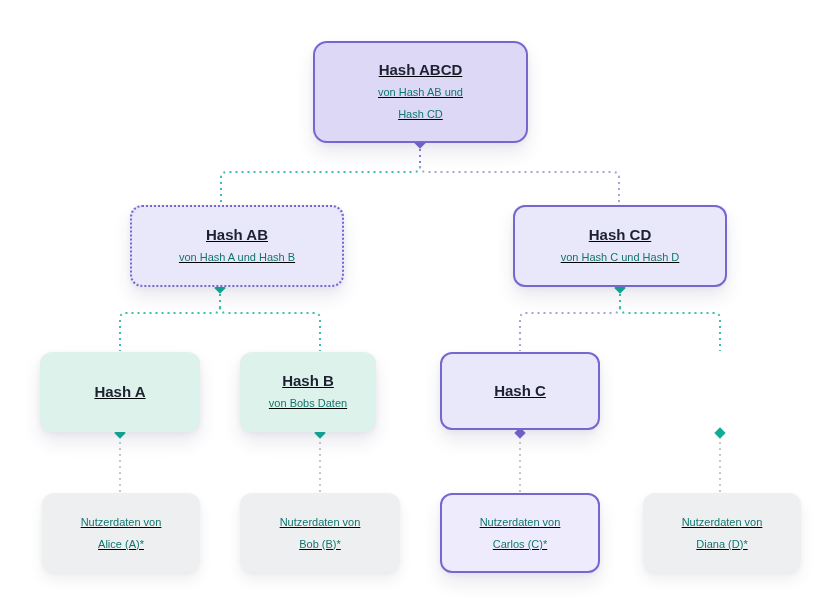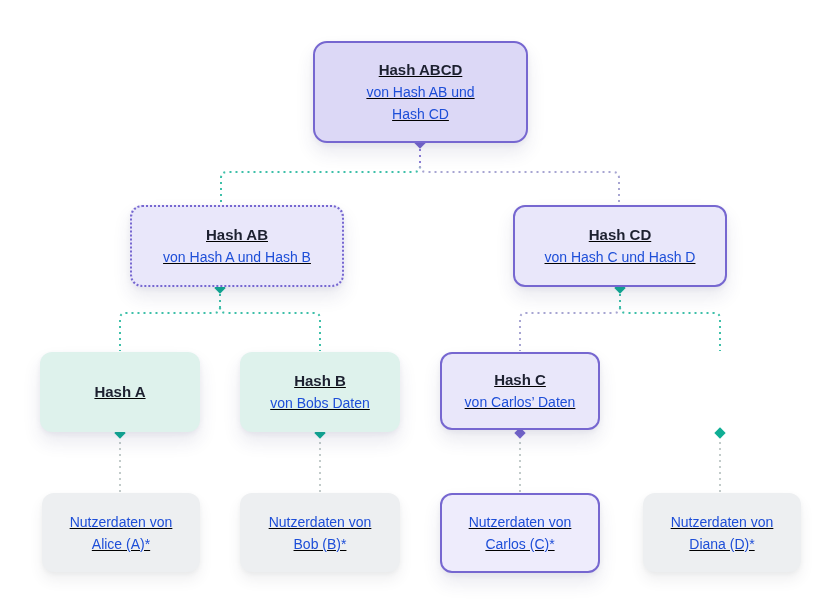--- a/index.html
+++ b/index.html
@@ -9,21 +9,21 @@
   }
   .edges{position:absolute;left:0;top:0;width:840px;height:615px;z-index:0;}
   .node{
     position:absolute;z-index:1;border-radius:12px;
     display:flex;flex-direction:column;align-items:center;justify-content:center;
     text-align:center;box-sizing:border-box;padding:8px 10px;
     box-shadow:0 10px 18px rgba(50,50,110,0.10),0 2px 5px rgba(50,50,110,0.06);
     text-decoration:underline;
   }
   .node .title{font-weight:bold;font-size:15px;line-height:22px;color:#1d2130;white-space:pre-line;}
-  .node .sub{font-size:14px;line-height:22px;color:#1d4ed8;white-space:pre-line;}
+  .node .sub{font-size:11px;line-height:22px;color:#0f766e;white-space:pre-line;}
   .root-style{background:#dcd8f6;border:2px solid #7667d0;}
   .purple-solid{background:#e9e7fa;border:2px solid #7667d0;}
   .purple-dotted{background:#e9e7fa;border:2px dotted #7667d0;}
   .mint{background:#def2ec;border:none;}
   .gray{background:#edeff1;border:none;box-shadow:0 8px 14px rgba(60,70,80,0.08),0 2px 4px rgba(60,70,80,0.05);}
   .carlos-style{background:#eeecfc;border:2px solid #7667d0;}
 </style>
 </head>
 <body>
 
@@ -68,27 +68,26 @@
     <div class="sub">von Hash A und Hash B</div>
   </div>
   <div class="node purple-solid" style="left:513px;top:205px;width:214px;height:82px;">
     <div class="title">Hash CD</div>
     <div class="sub">von Hash C und Hash D</div>
   </div>
 
   <div class="node mint" style="left:40px;top:352px;width:160px;height:80px;">
     <div class="title">Hash A</div>
   </div>
-  <div class="node mint" style="left:240px;top:352px;width:160px;height:80px;">
+  <div class="node mint" style="left:240px;top:352px;width:136px;height:80px;">
     <div class="title">Hash B</div>
     <div class="sub">von Bobs Daten</div>
   </div>
   <div class="node purple-solid" style="left:440px;top:352px;width:160px;height:78px;">
     <div class="title">Hash C</div>
-    <div class="sub">von Carlos’ Daten</div>
   </div>
 
   <div class="node gray" style="left:42px;top:493px;width:158px;height:79px;">
     <div class="sub">Nutzerdaten von
 Alice (A)*</div>
   </div>
   <div class="node gray" style="left:240px;top:493px;width:160px;height:79px;">
     <div class="sub">Nutzerdaten von
 Bob (B)*</div>
   </div>

